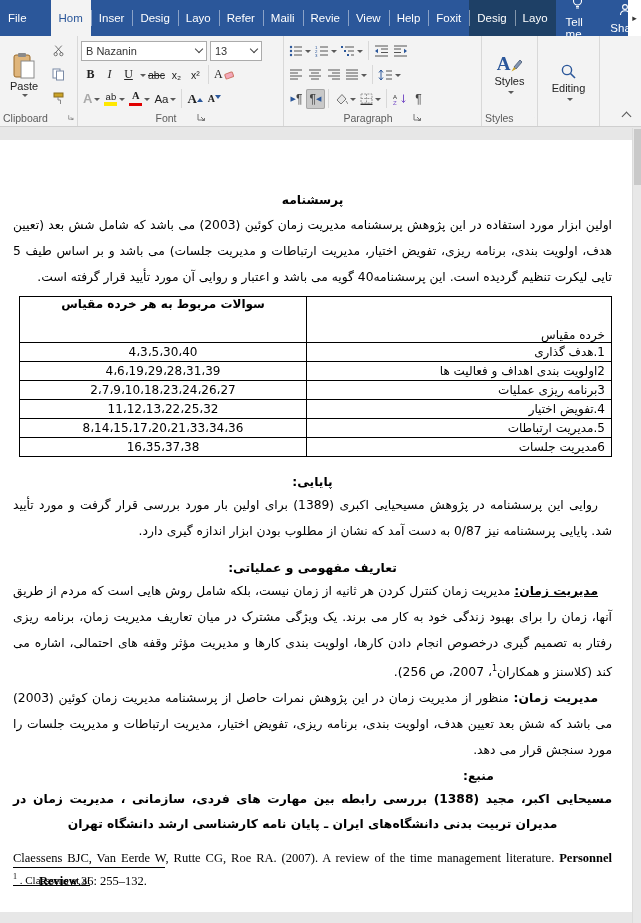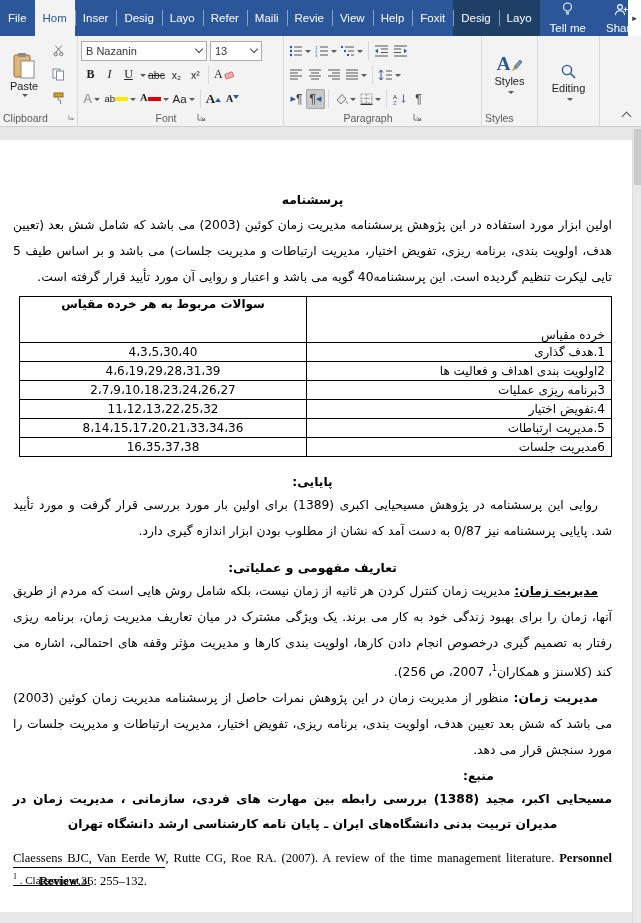--- a/index.html
+++ b/index.html
@@ -4,21 +4,21 @@
 <style>
   * { box-sizing: border-box; margin:0; padding:0; }
   html,body { width:641px; height:923px; overflow:hidden; }
   body { background:#e7e7e7; font-family:"Liberation Sans",sans-serif; position:relative; }
 
   
   .tabbar { position:absolute; left:0; top:0; width:641px; height:36px; background:#2b579a;
             display:flex; align-items:stretch; color:#fff; font-size:11.5px; }
   .tab { display:flex; align-items:center; padding:16px 8px; white-space:nowrap; cursor:default; position:relative; }
   .tab.sep::before { content:""; position:absolute; left:0; top:10px; height:16px; width:1px; background:rgba(255,255,255,.45); }
-  .tab.active { background:#f3f3f3; color:#2b579a; }
+  .tab.active { background:#f3f3f3; color:#2b579a;margin-left:16px; }
   .tab.ctx { background:#1e4066; }
   .tb-right { display:flex; align-items:center; margin-left:10px; gap:20px; }
   .tb-cmd { display:flex; align-items:center; gap:6px; font-size:11.5px;flex-direction:column; }
   .corner-box { position:absolute; right:0; top:0; width:13px; height:36px; background:#fff; color:#333;
                 display:flex; align-items:center; justify-content:center; font-size:9px; }
 
   
   .ribbon { position:absolute; left:0; top:36px; width:641px; height:91px; background:#f3f3f3;
             border-bottom:1px solid #cfcfcf; display:flex; font-size:11px; color:#333; }
   .group { display:flex; flex-direction:column; border-right:1px solid #d8d8d8; padding:3px 3px 1px 3px; position:relative; }
@@ -42,21 +42,21 @@
   .sbtn { width:22px; height:21px; display:flex; align-items:center; justify-content:center; border-radius:2px; }
 
   
   .fb { font-size:12px; font-family:"Liberation Serif",serif; }
   .b { font-weight:bold; }
   .i { font-style:italic; font-family:"Liberation Serif",serif; }
   .u { text-decoration:underline; }
   .strike { text-decoration:line-through; font-size:10.5px; }
   .combo { border:1px solid #ababab; background:#fff; height:20px; display:flex; align-items:center;
            padding:0 4px; font-size:11px; gap:4px; }
-  .stack { display:inline-flex; flex-direction:row; align-items:center; line-height:1; }
+  .stack { display:inline-flex; flex-direction:column; align-items:center; line-height:1; }
   .bar { width:13px; height:3.5px; margin-top:1px; }
   .grayA { color:#a9a9a9; font-weight:bold; font-size:13px; }
   .tri-b { width:0; height:0; border:3px solid transparent; border-bottom:4px solid #2b579a; display:inline-block; }
   .tri-t { width:0; height:0; border:3px solid transparent; border-top:4px solid #2b579a; display:inline-block; }
 
   .pil { font-size:12px; color:#444; }
   .arr { font-size:7px; color:#2b579a; }
 
   
   .bigbtn { width:46px; display:flex; flex-direction:column; align-items:center; justify-content:center; gap:2px; color:#222; }

